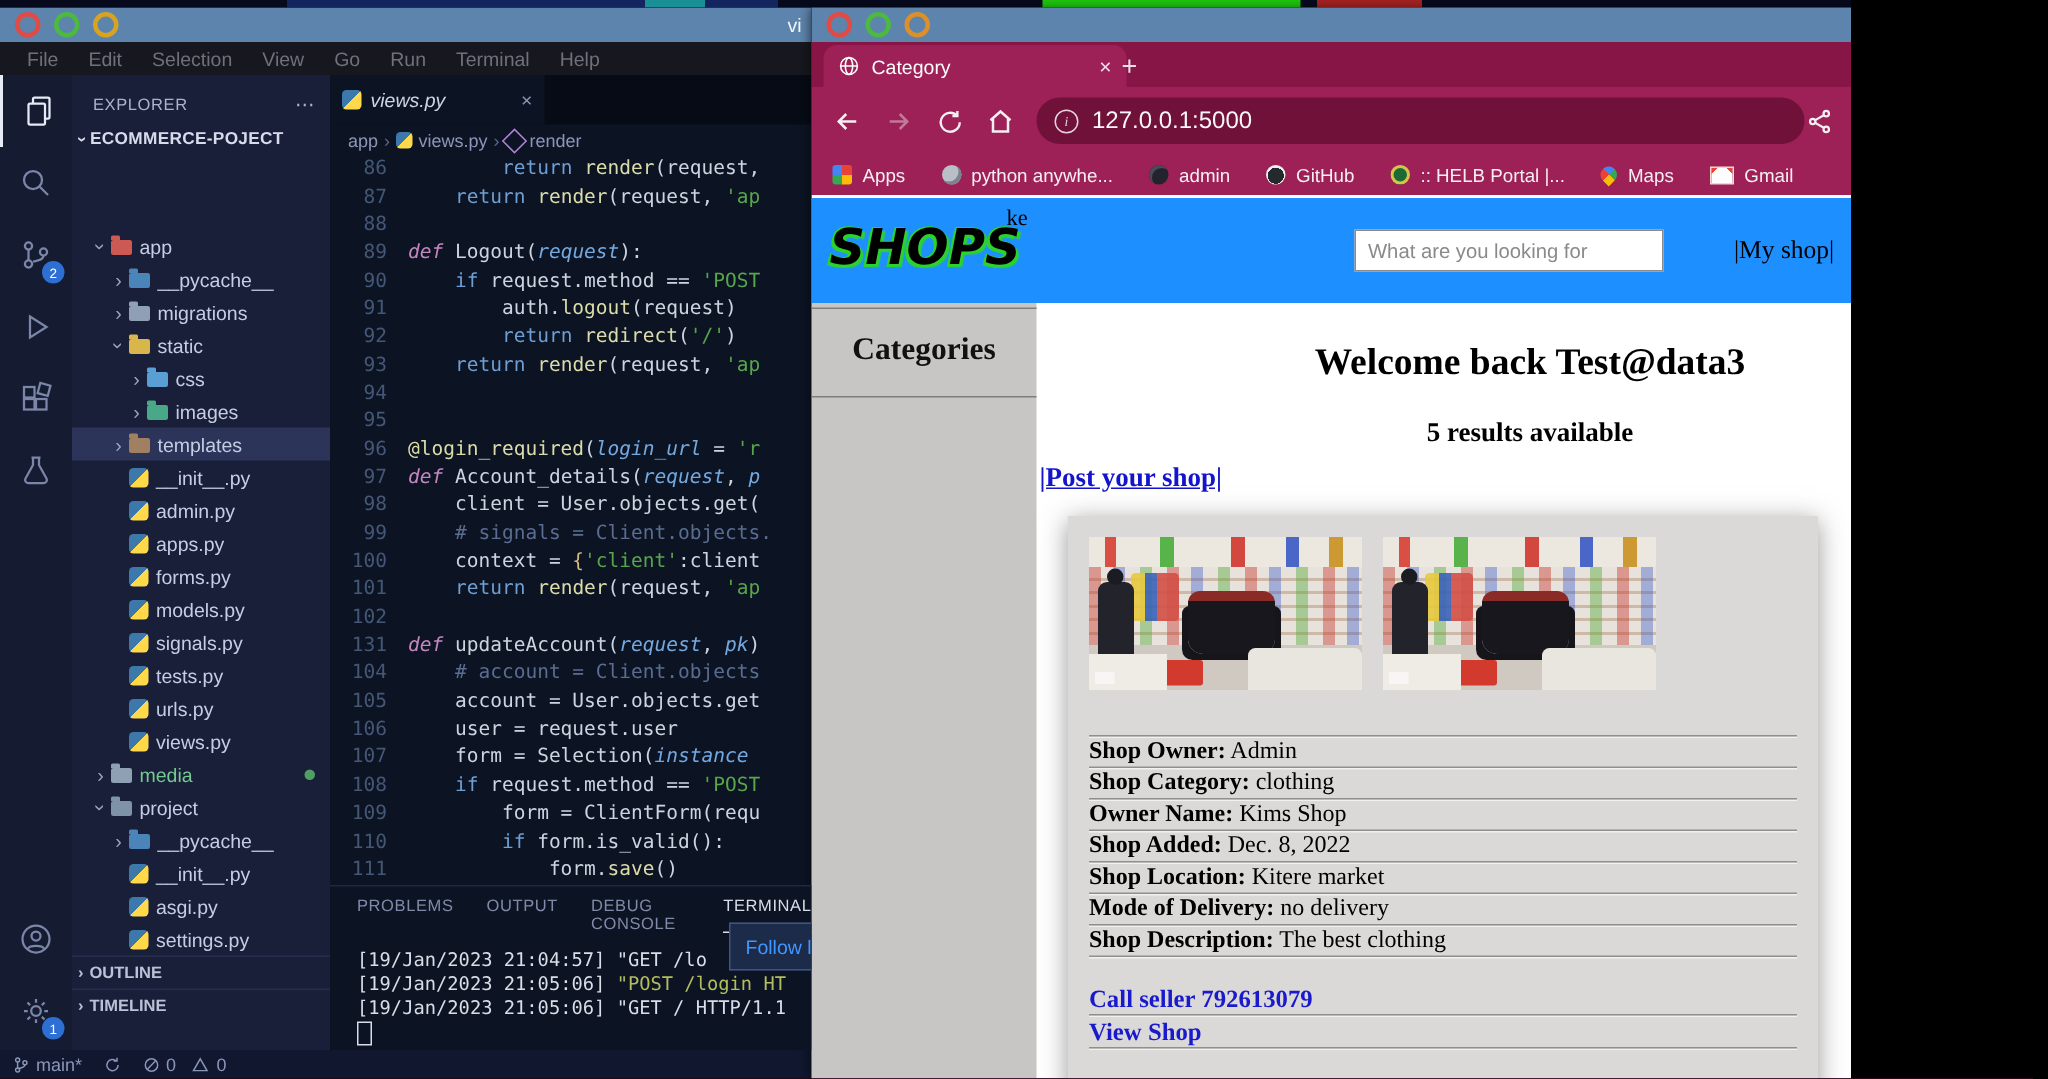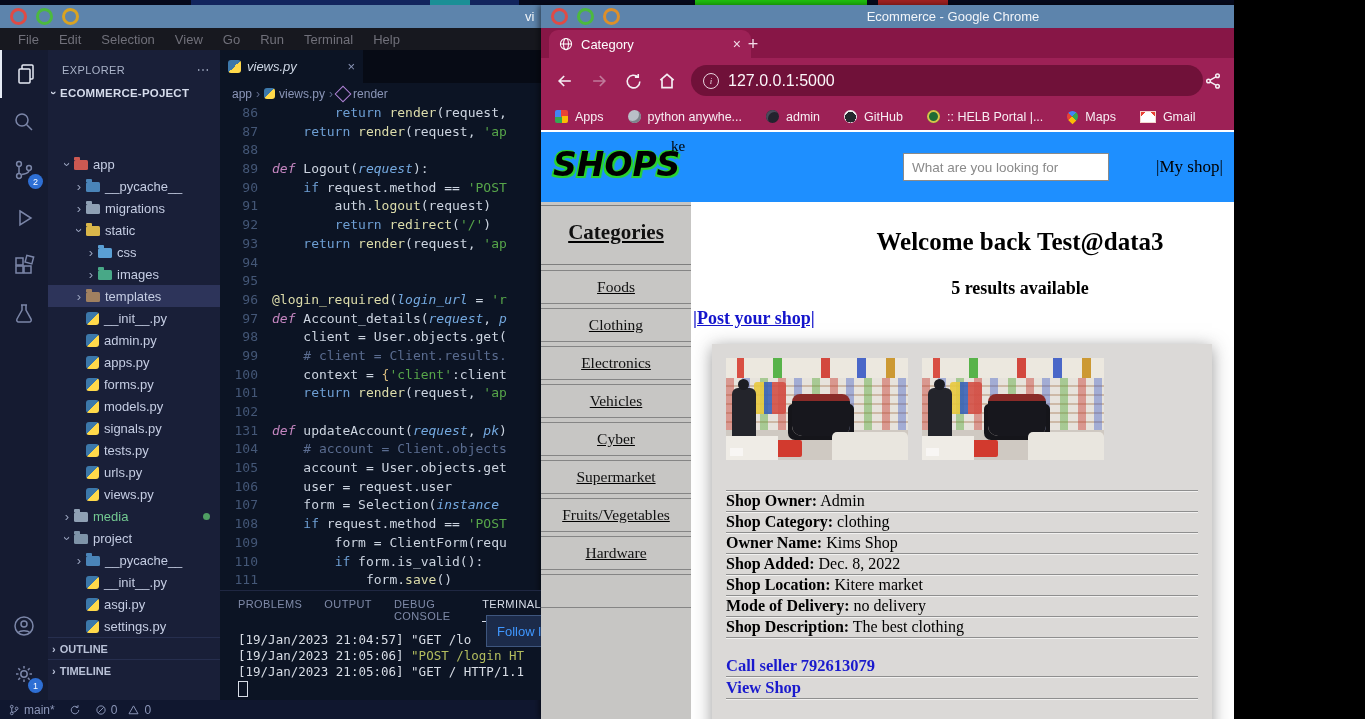--- a/index.html
+++ b/index.html
@@ -125,21 +125,21 @@
   #pg-thumb{position:absolute;left:2px;right:2px;top:14px;height:90px;background:#c1c1c1;}
   .scroll-arrow{position:absolute;left:0;right:0;height:14px;color:#8a8a8a;font-size:9px;text-align:center;line-height:14px;}
   #pg-up{top:0;}#pg-down{bottom:0;}
   #site-header{position:absolute;left:0;top:2px;width:808px;height:70px;background:#1e8fff;}
   #brand{position:absolute;left:12px;top:13px;font-family:"DejaVu Sans",sans-serif;font-style:italic;font-weight:800;font-size:33px;letter-spacing:0;color:#000;text-shadow:-2px 2px 0 #2bd42b,2px 2px 1px #2bd42b,-1px -1px 0 #2bd42b;}
   #brand-sup{position:absolute;left:130px;top:6px;font-family:"Liberation Serif",serif;font-size:15px;color:#000;}
   #hdr-search{position:absolute;left:362px;top:21px;width:188px;height:26px;border:1px solid #8a8a8a;font-size:13.5px;padding:0 8px;color:#333;font-family:"Liberation Sans",sans-serif;}
   #hdr-search::placeholder{color:#8a8a8a;}
   #hdr-myshop{position:absolute;left:615px;top:25px;font-family:"Liberation Serif",serif;font-size:17px;color:#000;}
   #hdr-account{position:absolute;left:745px;top:28px;font-family:"Liberation Serif",serif;font-size:19px;color:#000;}
-  #cats{position:absolute;left:0;top:72px;width:150px;bottom:0;background:#c7c6c4;padding-top:3px;box-sizing:border-box;text-decoration:underline;}
+  #cats{position:absolute;left:0;top:72px;width:150px;bottom:0;background:#c7c6c4;padding-top:3px;box-sizing:border-box;}
   .cat-title{height:60px;margin:0 0 5px;border-top:1px solid #7e7e7e;border-bottom:1px solid #7e7e7e;text-align:center;font-family:"Liberation Serif",serif;font-weight:bold;font-size:21px;padding-top:14px;box-sizing:border-box;color:#111;}
   .cat-cell{height:34px;margin:0 0 4px;border-top:1px solid #858585;border-bottom:1px solid #858585;text-align:center;font-family:"Liberation Serif",serif;font-size:15.5px;padding-top:7px;box-sizing:border-box;color:#111;}
   #pg-content{position:absolute;left:150px;right:16px;top:72px;bottom:0;overflow:hidden;}
   #welcome{margin:26px 0 0;text-align:center;font-family:"Liberation Serif",serif;font-weight:bold;font-size:25px;color:#000;}
   #results{margin:22px 0 0;text-align:center;font-family:"Liberation Serif",serif;font-weight:bold;font-size:18px;color:#000;}
   #post-link{display:inline-block;margin:9px 0 0 2px;font-family:"Liberation Serif",serif;font-weight:bold;font-size:18px;color:#1414cc;text-decoration:underline;}
   #shop-card{position:relative;margin:15px 0 0 21px;width:500px;height:480px;background:#dbd9d7;box-shadow:0 3px 16px rgba(50,50,50,.5);padding:14px;box-sizing:border-box;}
   #photos{display:flex;gap:14px;}
   .photo{position:relative;width:182px;height:102px;background:#cfc9c2;overflow:hidden;flex:none;}
   .ph-banner{position:absolute;top:0;left:0;right:0;height:20px;background:linear-gradient(90deg,#ece8df 0 6%,#d94f43 6% 10%,#ece8df 10% 26%,#58b34a 26% 31%,#ece8df 31% 52%,#d3483e 52% 57%,#ece8df 57% 72%,#4a67c8 72% 77%,#ece8df 77% 88%,#c93 88% 93%,#ece8df 93%);}
@@ -407,21 +407,21 @@
               <div class="code-line"><span class="ln">89</span><span class="lc"><span class="tk-d">def</span><span class="tk-w"> Logout(</span><span class="tk-p">request</span><span class="tk-w">):</span></span></div>
               <div class="code-line"><span class="ln">90</span><span class="lc"><span class="tk-w">    </span><span class="tk-k">if</span><span class="tk-w"> request.method == </span><span class="tk-s">'POST</span></span></div>
               <div class="code-line"><span class="ln">91</span><span class="lc"><span class="tk-w">        auth.</span><span class="tk-f">logout</span><span class="tk-w">(request)</span></span></div>
               <div class="code-line"><span class="ln">92</span><span class="lc"><span class="tk-w">        </span><span class="tk-k">return</span><span class="tk-w"> </span><span class="tk-f">redirect</span><span class="tk-w">(</span><span class="tk-s">'/'</span><span class="tk-w">)</span></span></div>
               <div class="code-line"><span class="ln">93</span><span class="lc"><span class="tk-w">    </span><span class="tk-k">return</span><span class="tk-w"> </span><span class="tk-f">render</span><span class="tk-w">(request, </span><span class="tk-s">'ap</span></span></div>
               <div class="code-line"><span class="ln">94</span><span class="lc"></span></div>
               <div class="code-line"><span class="ln">95</span><span class="lc"></span></div>
               <div class="code-line"><span class="ln">96</span><span class="lc"><span class="tk-f">@login_required</span><span class="tk-w">(</span><span class="tk-p">login_url</span><span class="tk-w"> = </span><span class="tk-s">'r</span></span></div>
               <div class="code-line"><span class="ln">97</span><span class="lc"><span class="tk-d">def</span><span class="tk-w"> Account_details(</span><span class="tk-p">request</span><span class="tk-w">, </span><span class="tk-p">p</span></span></div>
               <div class="code-line"><span class="ln">98</span><span class="lc"><span class="tk-w">    client = User.objects.get(</span></span></div>
-              <div class="code-line"><span class="ln">99</span><span class="lc"><span class="tk-c">    # client = Client.results.</span></span></div>
+              <div class="code-line"><span class="ln">99</span><span class="lc"><span class="tk-c">    # signals = Client.objects.</span></span></div>
               <div class="code-line"><span class="ln">100</span><span class="lc"><span class="tk-w">    context = </span><span class="tk-b">{</span><span class="tk-s">'client'</span><span class="tk-w">:client</span></span></div>
               <div class="code-line"><span class="ln">101</span><span class="lc"><span class="tk-w">    </span><span class="tk-k">return</span><span class="tk-w"> </span><span class="tk-f">render</span><span class="tk-w">(request, </span><span class="tk-s">'ap</span></span></div>
               <div class="code-line"><span class="ln">102</span><span class="lc"></span></div>
               <div class="code-line"><span class="ln">131</span><span class="lc"><span class="tk-d">def</span><span class="tk-w"> updateAccount(</span><span class="tk-p">request</span><span class="tk-w">, </span><span class="tk-p">pk</span><span class="tk-w">)</span></span></div>
               <div class="code-line"><span class="ln">104</span><span class="lc"><span class="tk-c">    # account = Client.objects</span></span></div>
               <div class="code-line"><span class="ln">105</span><span class="lc"><span class="tk-w">    account = User.objects.get</span></span></div>
               <div class="code-line"><span class="ln">106</span><span class="lc"><span class="tk-w">    user = request.user</span></span></div>
               <div class="code-line"><span class="ln">107</span><span class="lc"><span class="tk-w">    form = Selection(</span><span class="tk-p">instance</span></span></div>
               <div class="code-line"><span class="ln">108</span><span class="lc"><span class="tk-w">    </span><span class="tk-k">if</span><span class="tk-w"> request.method == </span><span class="tk-s">'POST</span></span></div>
               <div class="code-line"><span class="ln">109</span><span class="lc"><span class="tk-w">        form = ClientForm(requ</span></span></div>
@@ -477,21 +477,20 @@
     </div>
   </div>
 
   <div id="chrome">
     <div class="titlebar">
       <span class="traffic">
         <span class="ring red"></span>
         <span class="ring green"></span>
         <span class="ring orange"></span>
       </span>
-      <span class="tb-title">Ecommerce - Google Chrome</span>
       <span style="position:absolute;right:8px;display:flex">
           <span class="ring cyan"></span>
         </span>
     </div>
 
     <div id="cr-tabbar">
       <div id="cr-tab">
         <svg width="14" height="14" viewBox="0 0 16 16" style="stroke:#fdfdfd;fill:none;stroke-width:1.2">
             <circle cx="8" cy="8" r="6.4"></circle>
             <ellipse cx="8" cy="8" rx="2.8" ry="6.4"></ellipse>
@@ -589,31 +588,20 @@
       <div id="site-header">
         <span id="brand">SHOPS</span>
         <span id="brand-sup">ke</span>
         <input id="hdr-search" type="text" placeholder="What are you looking for" style="">
         <span id="hdr-myshop">|My shop|</span>
         <span id="hdr-account">Account</span>
       </div>
 
       <div id="cats">
         <div class="cat-title">Categories</div>
-        <div id="cat-list">
-            <div class="cat-cell">Foods</div>
-            <div class="cat-cell">Clothing</div>
-            <div class="cat-cell">Electronics</div>
-            <div class="cat-cell">Vehicles</div>
-            <div class="cat-cell">Cyber</div>
-            <div class="cat-cell">Supermarket</div>
-            <div class="cat-cell">Fruits/Vegetables</div>
-            <div class="cat-cell">Hardware</div>
-            <div class="cat-cell"></div>
-          </div>
       </div>
 
       <div id="pg-content">
         <div id="welcome">Welcome back Test@data3</div>
         <div id="results">5 results available</div>
         <a id="post-link" href="#">|Post your shop|</a>
 
         <div id="shop-card">
           <div id="photos">
               <div class="photo">

